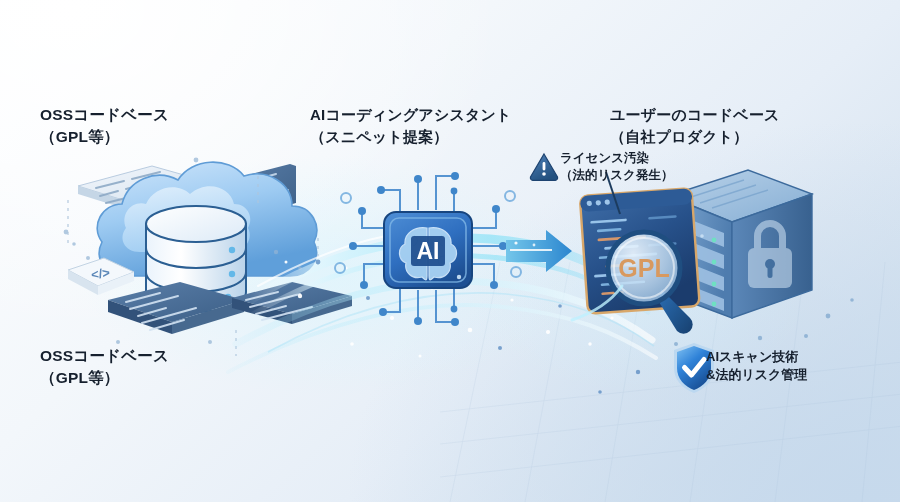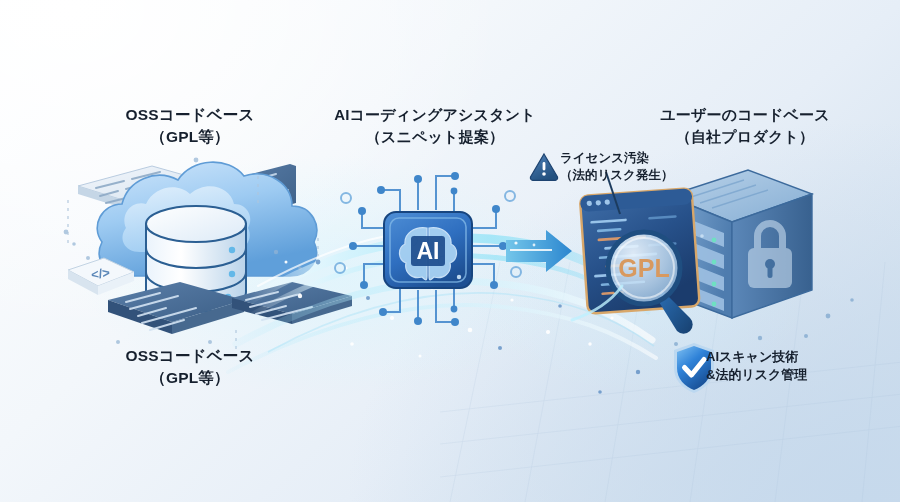--- a/index.html
+++ b/index.html
@@ -17,21 +17,21 @@
   }
   
   .grid{
     position:absolute;right:0;bottom:0;width:420px;height:230px;
     opacity:.5;pointer-events:none;
   }
 
   
   .label{
     position:absolute;color:#16202e;font-weight:bold;
-    letter-spacing:.2px;line-height:1.45;text-align:center;
+    letter-spacing:.2px;line-height:1.45;text-align:left;
     white-space:pre-line;
   }
   .lbl-oss-top{left:40px;top:104px;width:300px;font-size:15.5px;}
   .lbl-oss-bottom{left:40px;top:345px;width:300px;font-size:15.5px;}
   .lbl-ai{left:310px;top:104px;width:250px;font-size:15px;}
   .lbl-user{left:610px;top:104px;width:270px;font-size:15px;}
 
   .callout{
     position:absolute;color:#16202e;font-weight:bold;line-height:1.35;
     white-space:pre-line;text-align:left;

